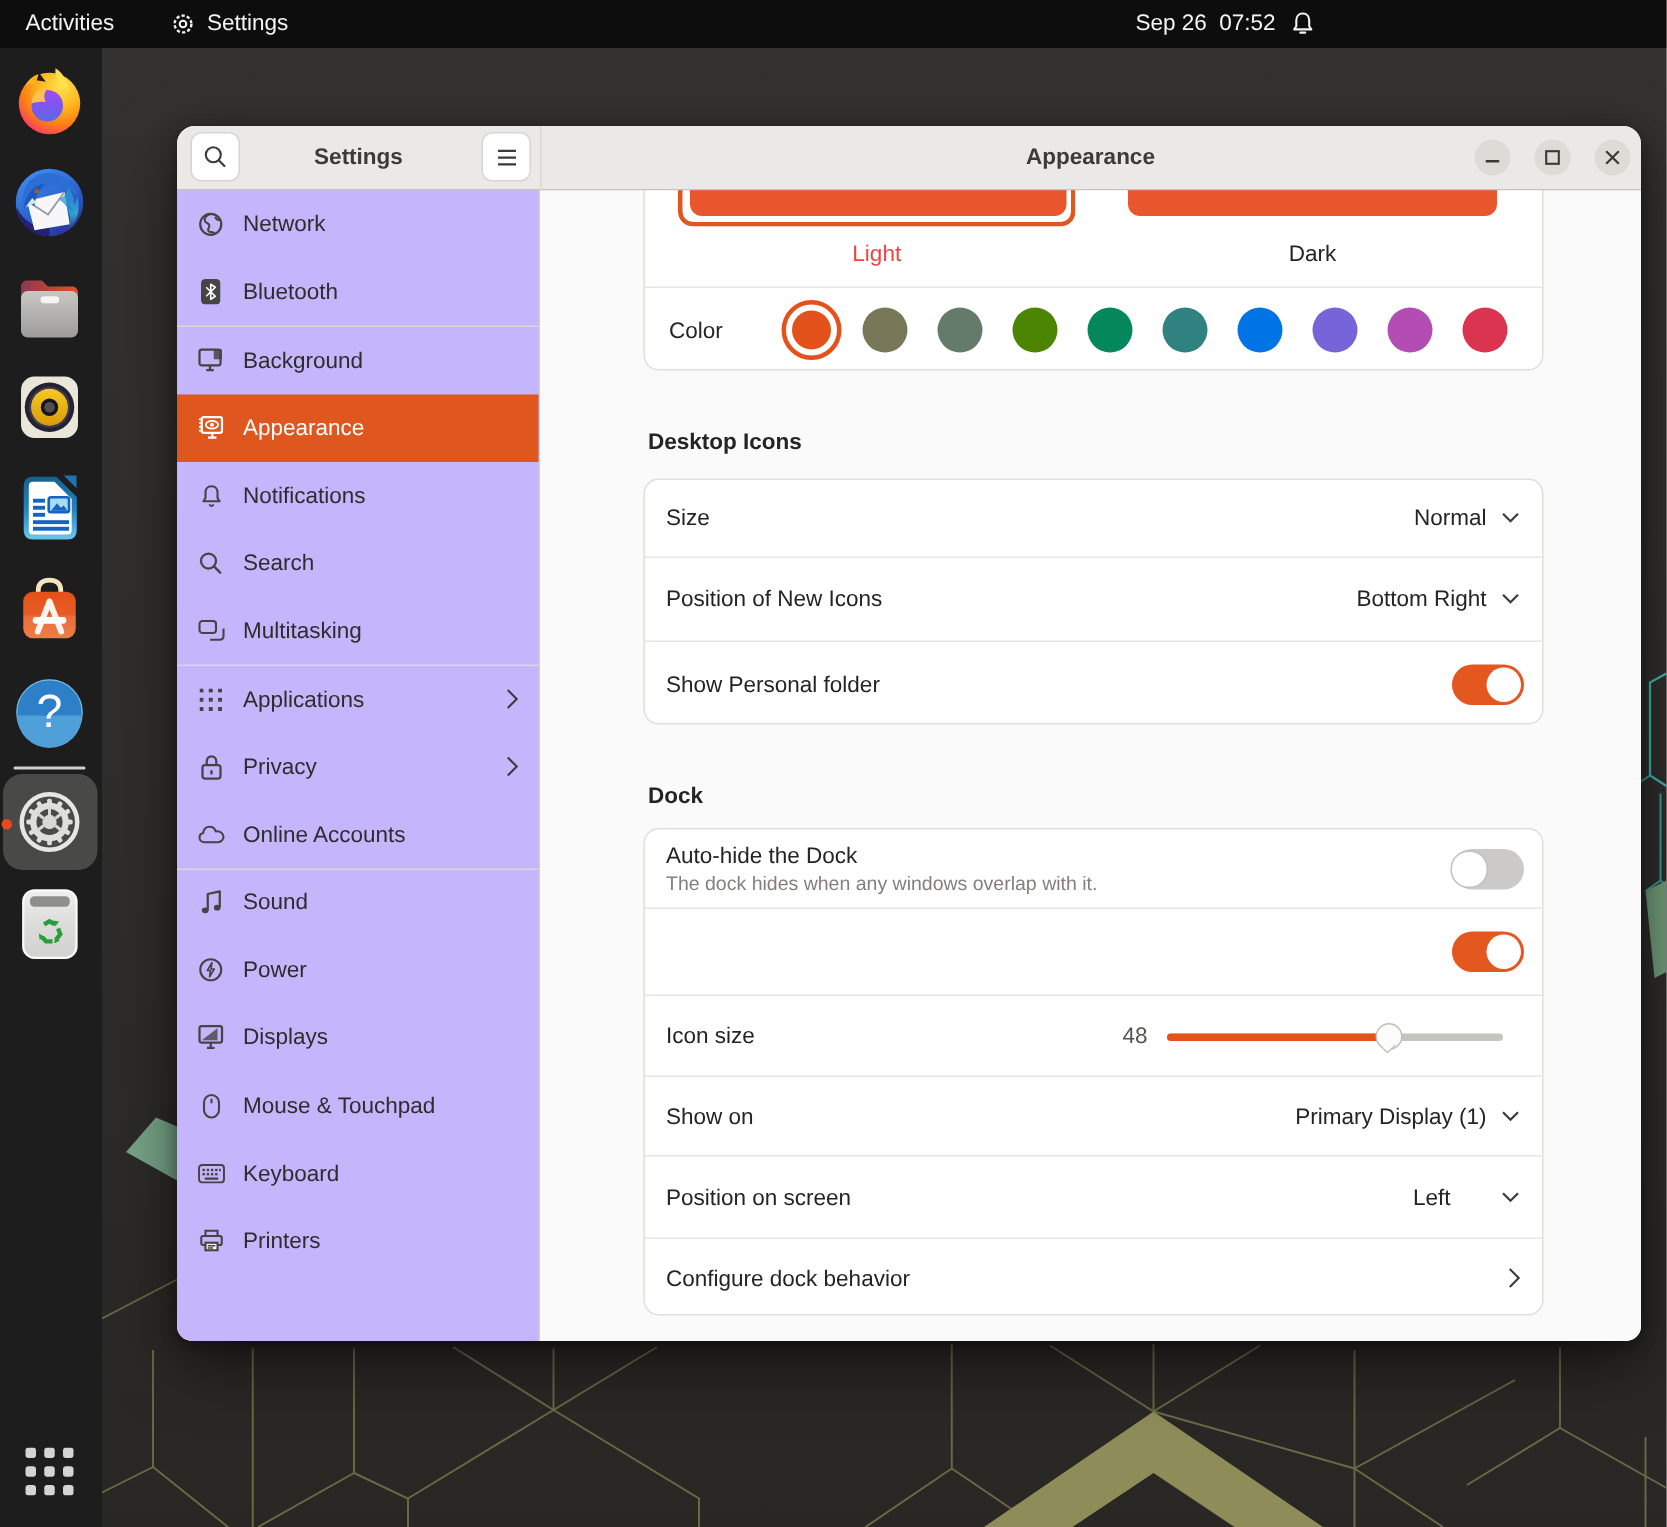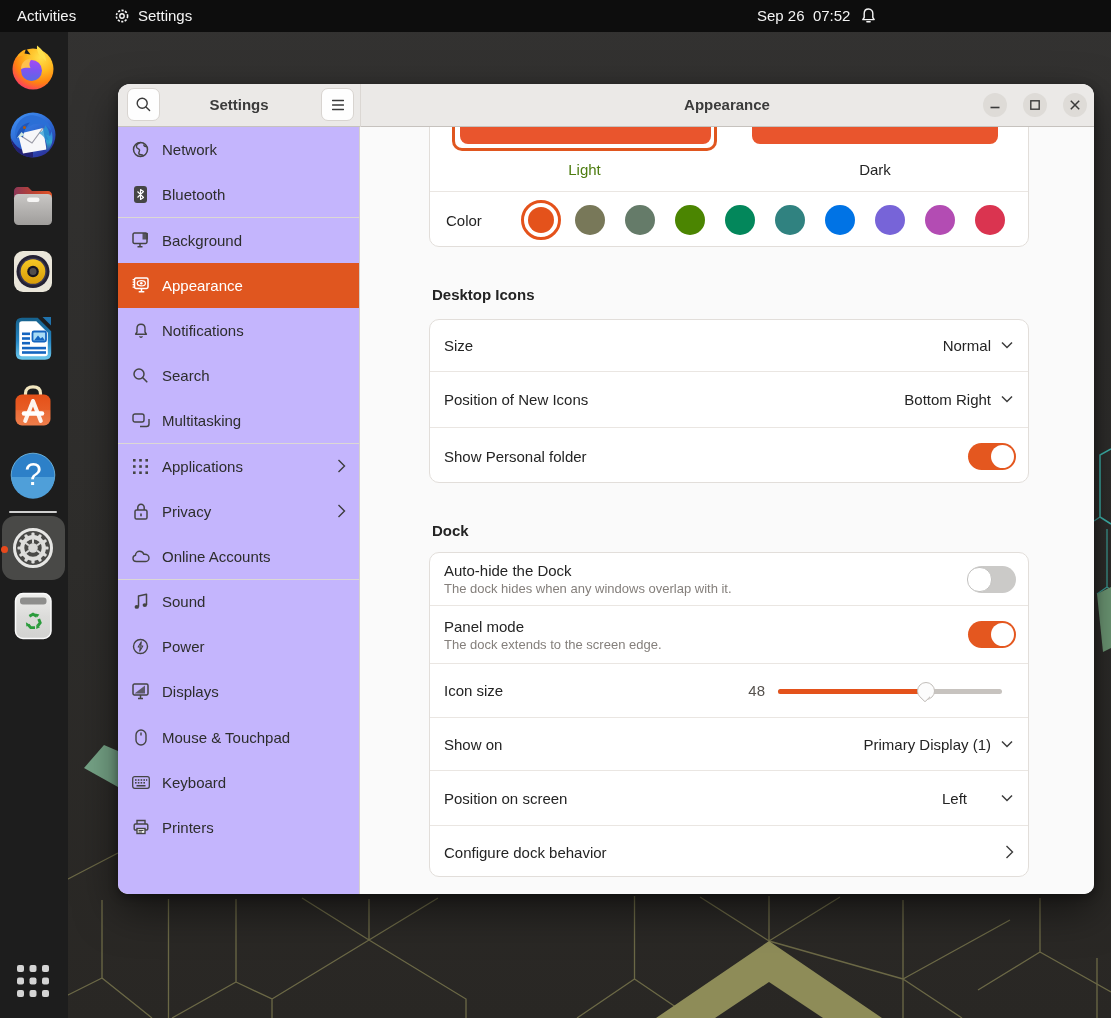--- a/index.html
+++ b/index.html
@@ -477,21 +477,21 @@
           </svg>
       </span>Printers</div>
   </div>
 
   <div id="content">
 
     <div class="card" style="top:-33px; height:154px;">
       <div style="position:absolute; left:22px; top:0; width:265px; height:57px; border:3px solid #E0561F; border-radius:0 0 10px 10px; border-top:none;"></div>
       <div style="position:absolute; left:30px; top:0; width:251px; height:50px; background:#E9552D; border-radius:0 0 8px 8px;"></div>
       <div style="position:absolute; left:322px; top:0; width:246px; height:50px; background:#E9552D; border-radius:0 0 8px 8px;"></div>
-      <div style="position:absolute; left:22px; top:67px; width:265px; text-align:center; font-size:15px; color:#4d7c0f;">Light</div>
+      <div style="position:absolute; left:22px; top:67px; width:265px; text-align:center; font-size:15px; color:#ef4444;">Light</div>
       <div style="position:absolute; left:322px; top:67px; width:246px; text-align:center; font-size:15px; color:#242424;">Dark</div>
       <div style="position:absolute; left:0; top:97px; width:100%; height:1px; background:#eae6e2;"></div>
       <div style="position:absolute; left:16px; top:118px; font-size:15px; color:#242424;">Color</div>
       <div style="position:absolute; left:91px; top:106px; width:40px; height:40px; border:3px solid #E4521B; border-radius:20px;"></div>
       <div style="position:absolute; left:98px; top:113px; width:26px; height:26px; background:#E4521B; border-radius:13px;"></div>
       <div style="position:absolute; left:145px; top:111px; width:30px; height:30px; background:#787859; border-radius:15px;"></div>
       <div style="position:absolute; left:195px; top:111px; width:30px; height:30px; background:#657B69; border-radius:15px;"></div>
       <div style="position:absolute; left:245px; top:111px; width:30px; height:30px; background:#4B8501; border-radius:15px;"></div>
       <div style="position:absolute; left:295px; top:111px; width:30px; height:30px; background:#03875B; border-radius:15px;"></div>
       <div style="position:absolute; left:345px; top:111px; width:30px; height:30px; background:#308280; border-radius:15px;"></div>
@@ -532,24 +532,20 @@
       <div class="rrow" style="height:52px;">
         <span>
             <span class="rlabel" style="display:block;">Auto-hide the Dock</span>
             <span class="rsub" style="display:block;">The dock hides when any windows overlap with it.</span>
           </span>
         <span class="toggle off">
             <span class="knob"></span>
           </span>
         </div>
       <div class="rrow" style="height:58px;">
-        <span>
-            <span class="rlabel" style="display:block;">Panel mode</span>
-            <span class="rsub" style="display:block;">The dock extends to the screen edge.</span>
-          </span>
         <span class="toggle on">
             <span class="knob"></span>
           </span>
         </div>
       <div class="rrow" style="height:54px;align-items:center;">
         <span class="rlabel">Icon size</span>
         <span style="margin-left:auto; font-size:15px; color:#56524e; margin-right:13px;">48</span>
         <span style="position:relative; width:224px; height:20px; flex:0 0 224px; margin-right:12px;">
           <span style="position:absolute; left:0; top:8px; width:224px; height:5px; background:#c7c3bf; border-radius:3px;"></span>
           <span style="position:absolute; left:0; top:8px; width:148px; height:5px; background:#E4521B; border-radius:3px;"></span>

